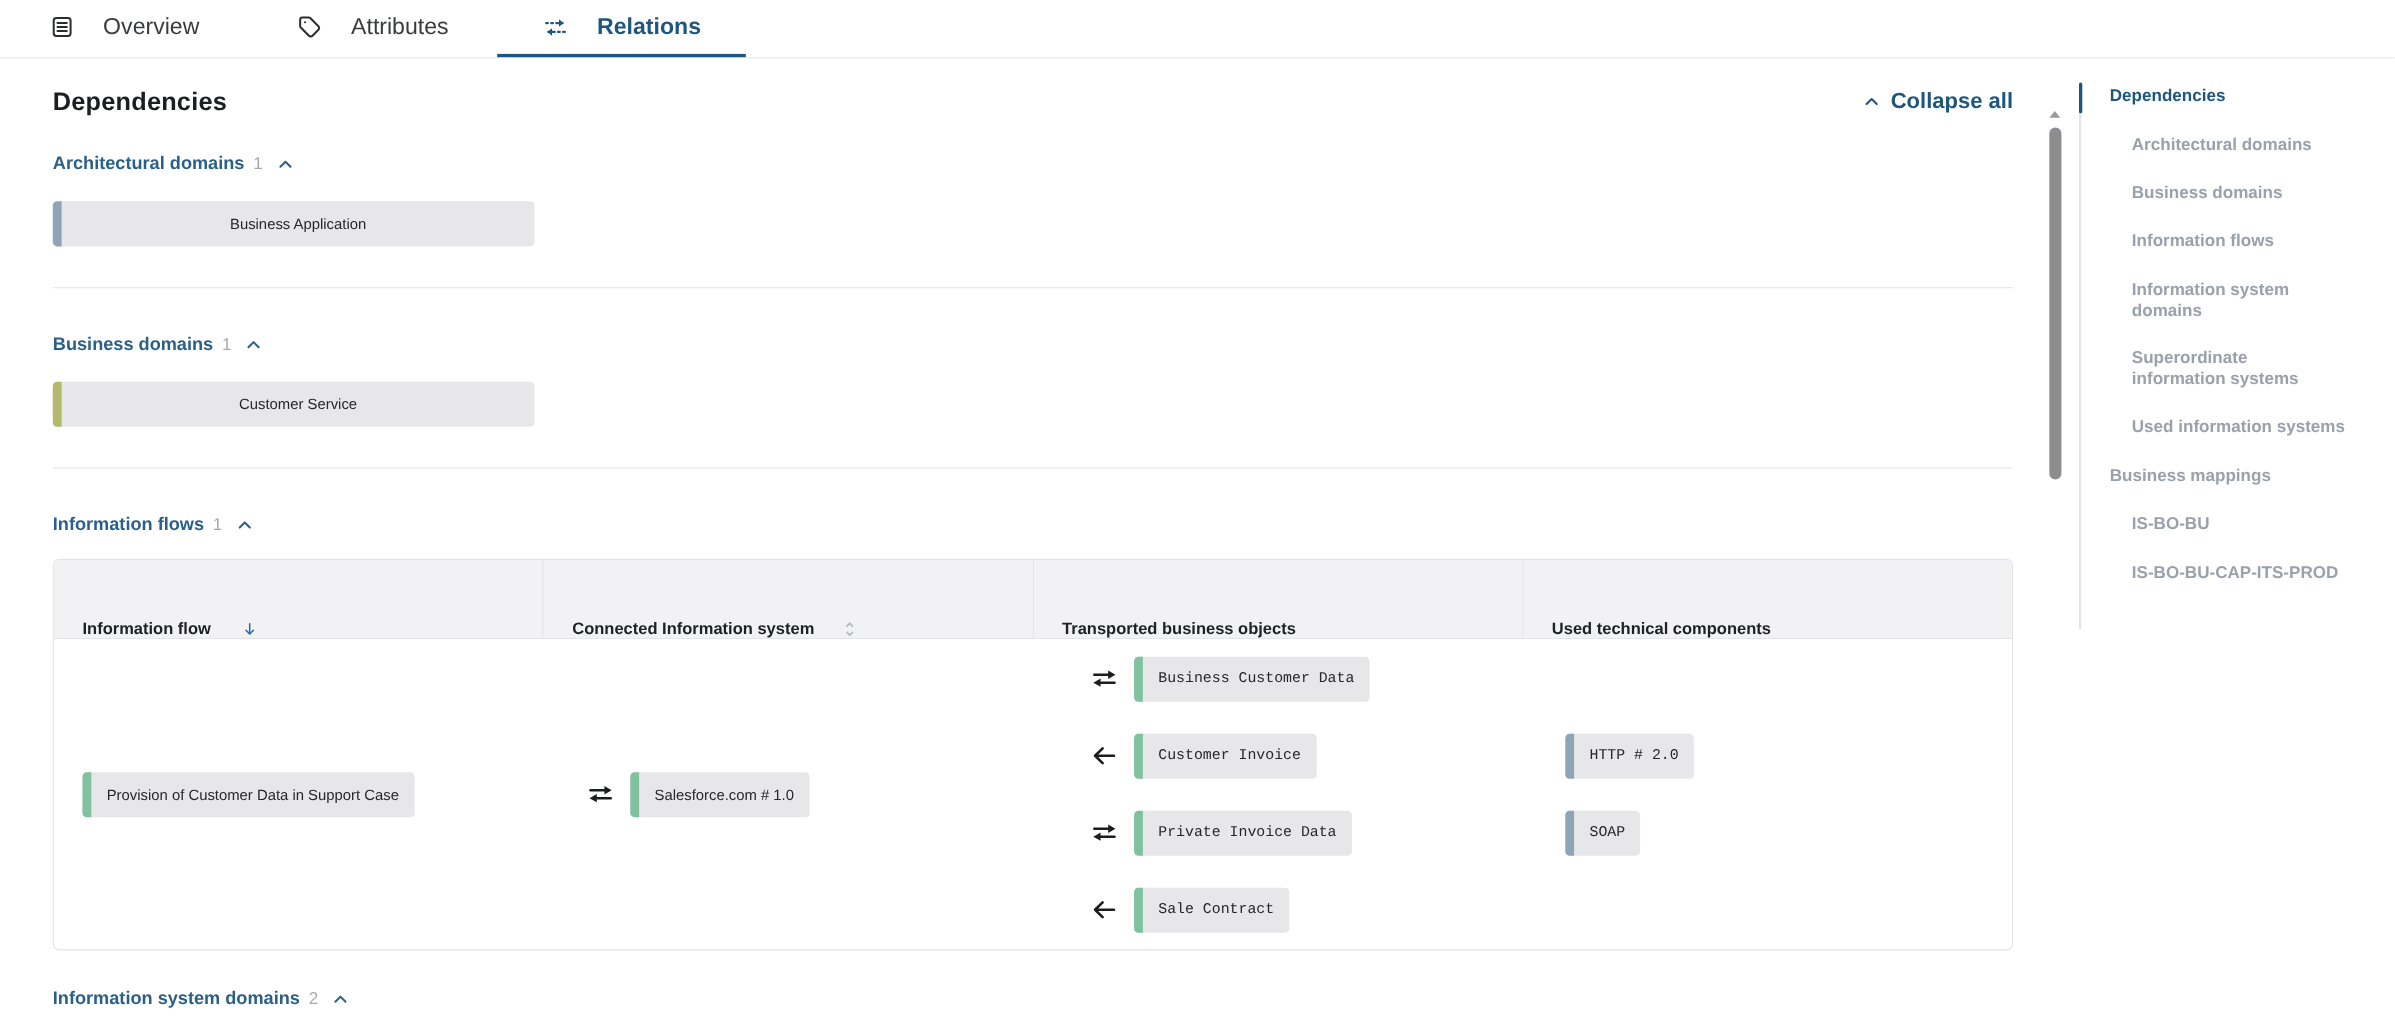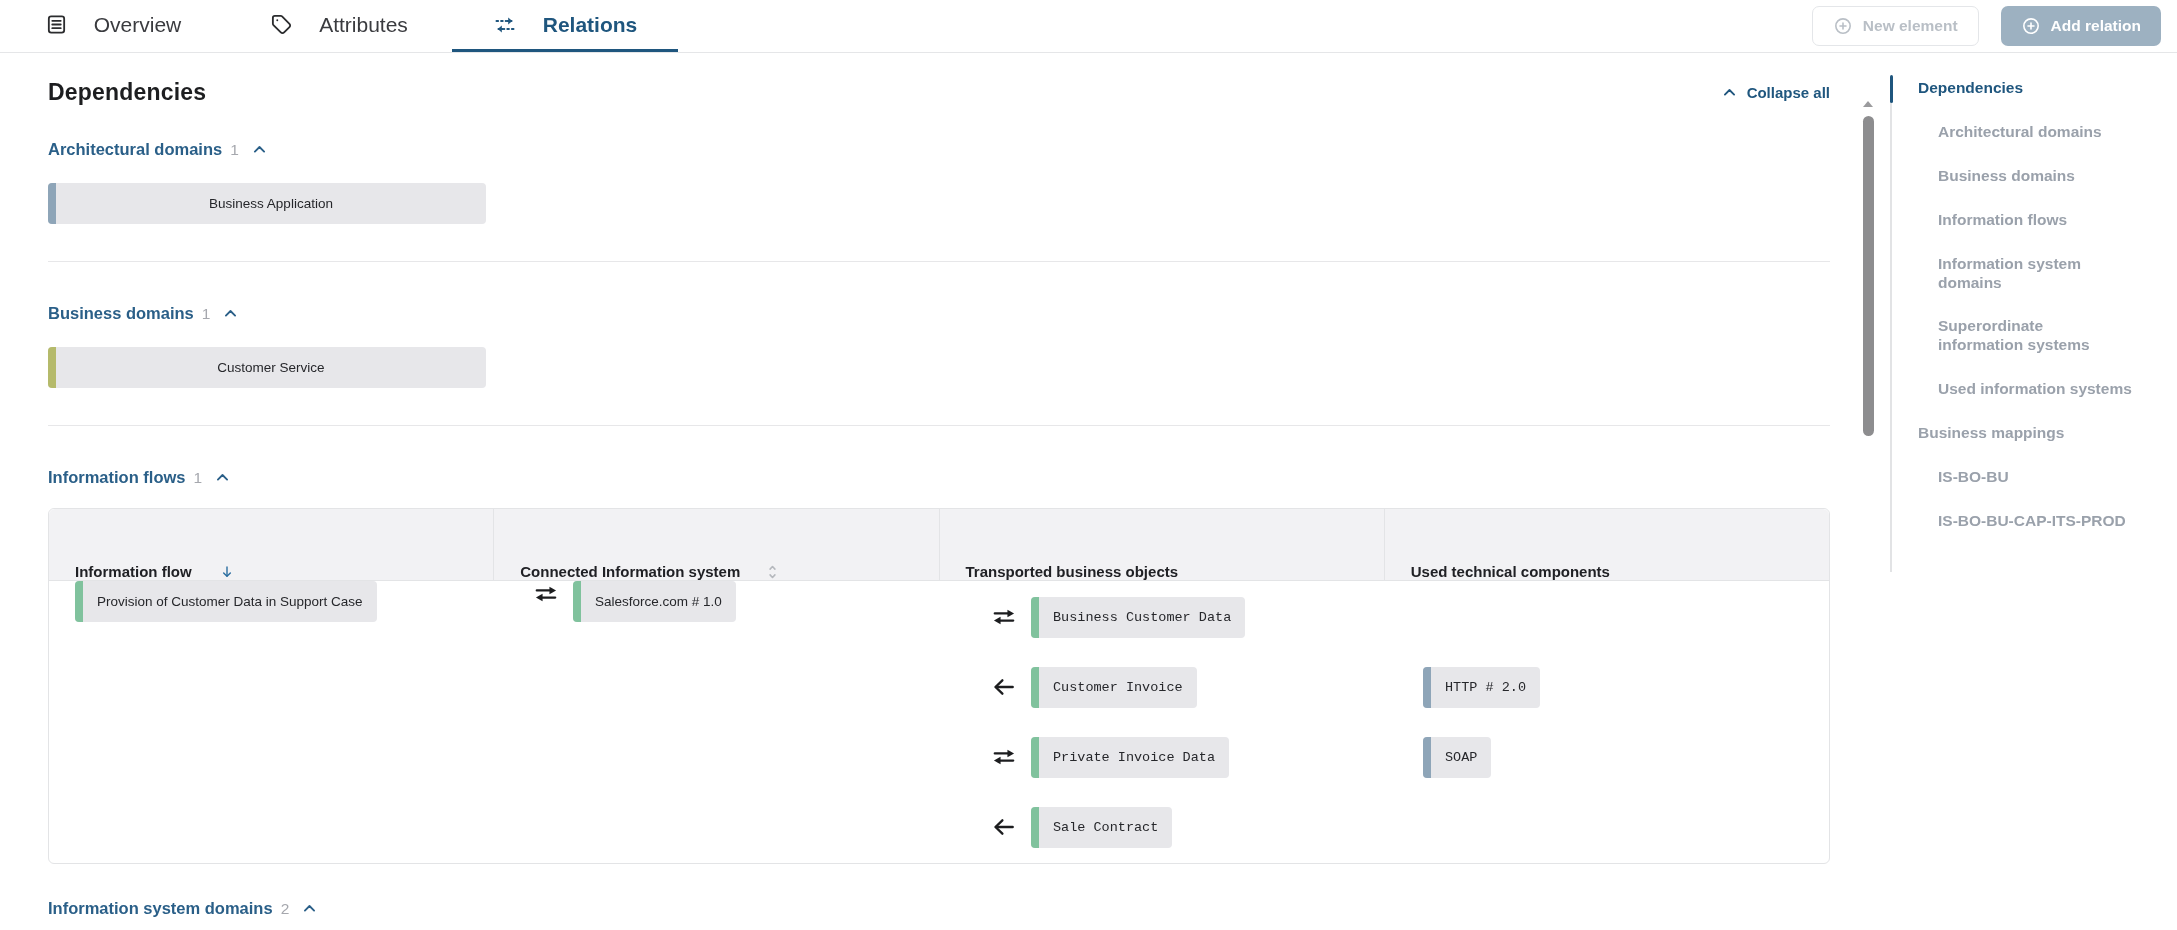--- a/index.html
+++ b/index.html
@@ -21,21 +21,21 @@
   .btn.solid { background:#9db1c1; border:none; color:#fff; font-weight:700; }
 
   
   .main { display:flex; height:877px; }
   .content { position:relative; flex:1; padding:24px 60px 0 48px; overflow:hidden; }
   .sidebar { width:287px; padding-top:24px; }
 
   
   .page-head { display:flex; align-items:center; justify-content:space-between; margin:2px 0 34px; }
   h1 { font-size:23px; font-weight:600; color:#1d1e20; letter-spacing:.2px; }
-  .collapse-all { display:flex; align-items:center; gap:9px; color:#1f567e; font-size:15px;
+  .collapse-all { display:flex; align-items:center; gap:9px; color:#1f567e; font-size:20px;
                   font-weight:700; cursor:pointer; text-decoration:none; }
 
   .sec-head { display:flex; align-items:center; font-size:16.5px; font-weight:700; color:#2a5f88; }
   .sec-count { font-size:15.5px; font-weight:400; color:#a6a8ae; margin-left:8px; }
   .sec-chevron { margin-left:12px; display:flex; cursor:pointer; }
   .chip-row { margin-top:24px; }
   .divider { height:1px; background:#e7e7e9; margin:37px 0 42px; }
 
   .chip { position:relative; display:inline-flex; align-items:center; height:41px;
           background:#e7e7ea; border-radius:4px; padding:0 14px 0 22px;
@@ -46,21 +46,21 @@
 
   
   .ftable { margin-top:21px; border:1px solid #e3e4e6; border-radius:6px; background:#fff; }
   .thead { display:flex; height:72px; background:#f2f2f4; border-bottom:1px solid #e3e4e6;
            border-radius:6px 6px 0 0; }
   .th { flex:1; display:flex; align-items:flex-end; gap:27px; padding-left:26px;
         font-size:15px; font-weight:600; color:#202125; border-left:1px solid #e3e4e6; }
   .th:first-child { border-left:none; }
   .tbody { display:flex; height:282px; }
   .td { flex:1; }
-  .td.center { display:flex; align-items:flex-start; gap:14px; padding-left:26px; }
+  .td.center { display:flex; align-items:center; gap:14px; padding-left:26px; }
   .td.rows { display:flex; flex-direction:column; justify-content:center; }
   .obj-row { height:70px; display:flex; align-items:center; gap:14px; padding-left:26px;font-family:Liberation Mono, monospace; }
 
   .bottom-head { margin-top:35px; }
 
   
   .scrollbar { position:absolute; top:48px; right:16px; width:12px; display:flex;
                flex-direction:column; align-items:center; }
   .sb-arrow { width:0; height:0; border-left:5px solid transparent; border-right:5px solid transparent;
               border-bottom:6px solid #9b9b9d; margin-bottom:9px; cursor:pointer; }
@@ -112,42 +112,20 @@
           <path d="M14 8 L18.5 8"></path>
           <path d="M15.2 4.6 L19.3 8 L15.2 11.4" fill="#1f567e" stroke="none"></path>
           <line x1="20.5" y1="16" x2="11" y2="16" stroke-dasharray="1.6 3"></line>
           <path d="M10 16 L5.5 16"></path>
           <path d="M8.8 12.6 L4.7 16 L8.8 19.4" fill="#1f567e" stroke="none"></path>
         </svg>
       </span>
       <span>Relations</span>
     </div>
   </nav>
-  <div class="topbar-actions">
-    <button class="btn ghost">
-      <span>
-        <svg width="20" height="20" viewBox="0 0 24 24" fill="none" stroke="#b9bfc6" stroke-width="1.9" stroke-linecap="round">
-          <circle cx="12" cy="12" r="8.6"></circle>
-            <line x1="12" y1="8.4" x2="12" y2="15.6"></line>
-            <line x1="8.4" y1="12" x2="15.6" y2="12"></line>
-        </svg>
-      </span>
-      <span>New element</span>
-    </button>
-    <button class="btn solid">
-      <span>
-        <svg width="20" height="20" viewBox="0 0 24 24" fill="none" stroke="#ffffff" stroke-width="1.9" stroke-linecap="round">
-          <circle cx="12" cy="12" r="8.6"></circle>
-            <line x1="12" y1="8.4" x2="12" y2="15.6"></line>
-            <line x1="8.4" y1="12" x2="15.6" y2="12"></line>
-        </svg>
-      </span>
-      <span>Add relation</span>
-    </button>
-  </div>
 </header>
 
 <div class="main">
 
   <section class="content">
 
     <div class="page-head">
       <h1>Dependencies</h1>
       <a class="collapse-all">
         <svg width="17" height="17" viewBox="0 0 24 24" fill="none" stroke="#1f567e" stroke-width="2.6" stroke-linecap="round" stroke-linejoin="round">

